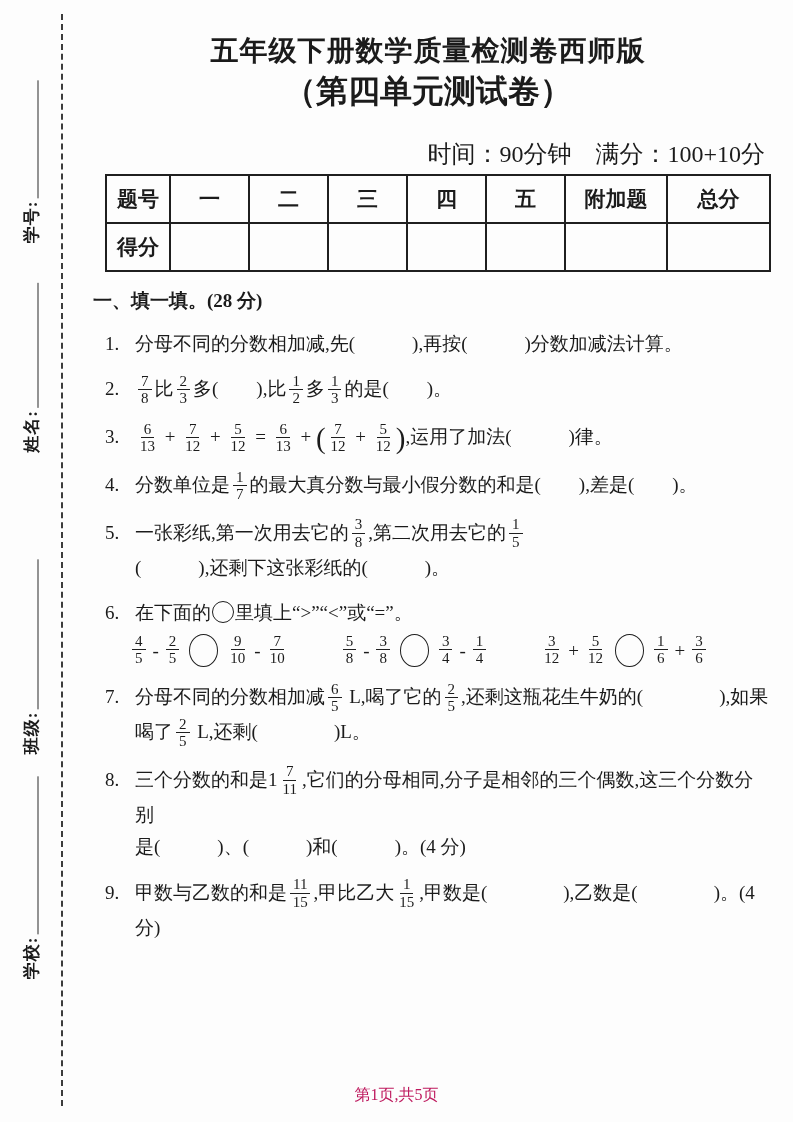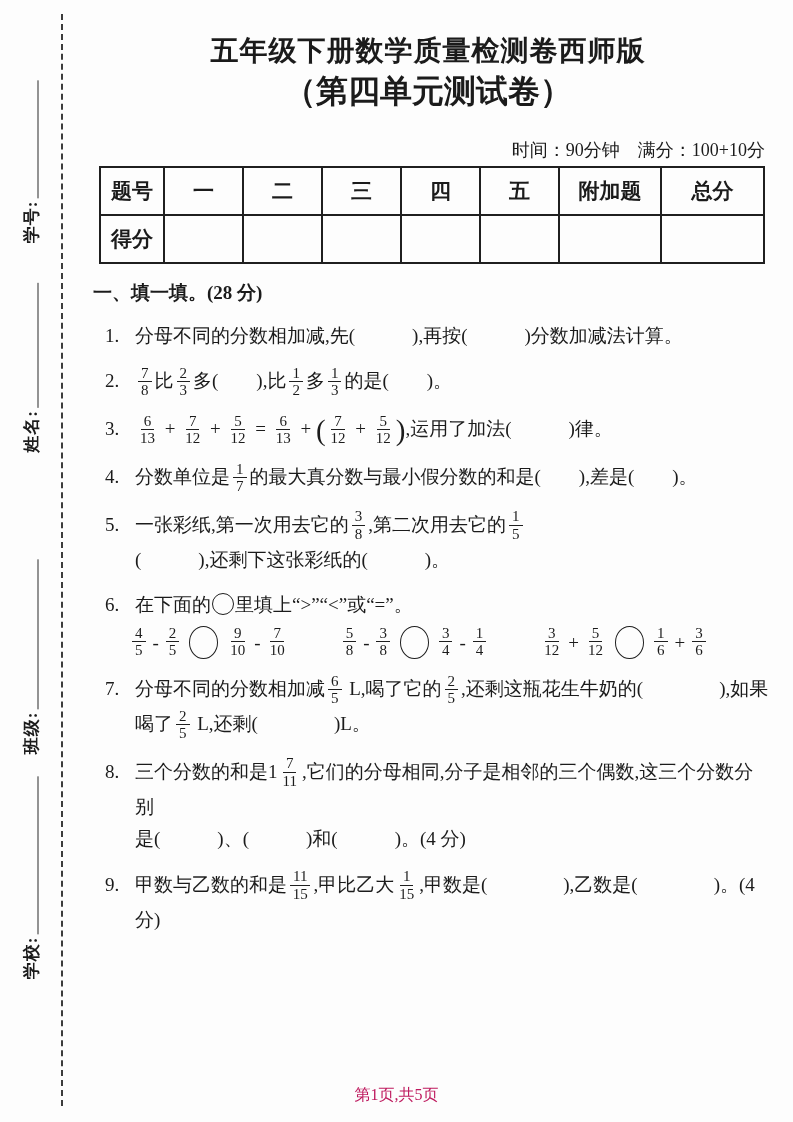--- a/index.html
+++ b/index.html
@@ -17,24 +17,24 @@
   .sf0 { top:162px; } .sf1 { top:368px; } .sf2 { top:657px; } .sf3 { top:878px; }
   .blankline { display:inline-block; height:2px; border-bottom:1.6px solid #2a2a2a;
     vertical-align:-2px; margin-left:2px; }
   .sf0 .blankline { width:118px; } .sf1 .blankline { width:125px; }
   .sf2 .blankline { width:150px; } .sf3 .blankline { width:158px; }
 
   .content { position:absolute; left:85px; top:0; width:686px; }
   .title { font-size:28px; font-weight:bold; text-align:center;
     margin:32px 0 0 0; letter-spacing:1px; }
   .subtitle { font-size:32px; font-weight:600; text-align:center; }
-  .meta { text-align:right; font-size:18px; margin:24px 6px 4px 0; }
+  .meta { text-align:right; font-size:24px; margin:24px 6px 4px 0; }
 
   table.score { border-collapse:collapse; table-layout:fixed; width:664px;
-    margin-left:14px; border:2.5px solid #1f1f1f; }
+    margin-left:20px; border:2.5px solid #1f1f1f; }
   table.score td { border:2px solid #1f1f1f; height:44px; text-align:center;
     font-size:21px; font-weight:bold; }
 
   .section-title { font-size:19px; font-weight:bold; margin:16px 0 14px 8px; }
 
   #questions { font-size:19px; }
   .q { display:flex; align-items:flex-start; margin-bottom:13px; }
   .qnum { flex:none; width:30px; padding-left:20px; line-height:1.7; }
   .qbody { flex:1; }
   .qline { line-height:1.7; }

